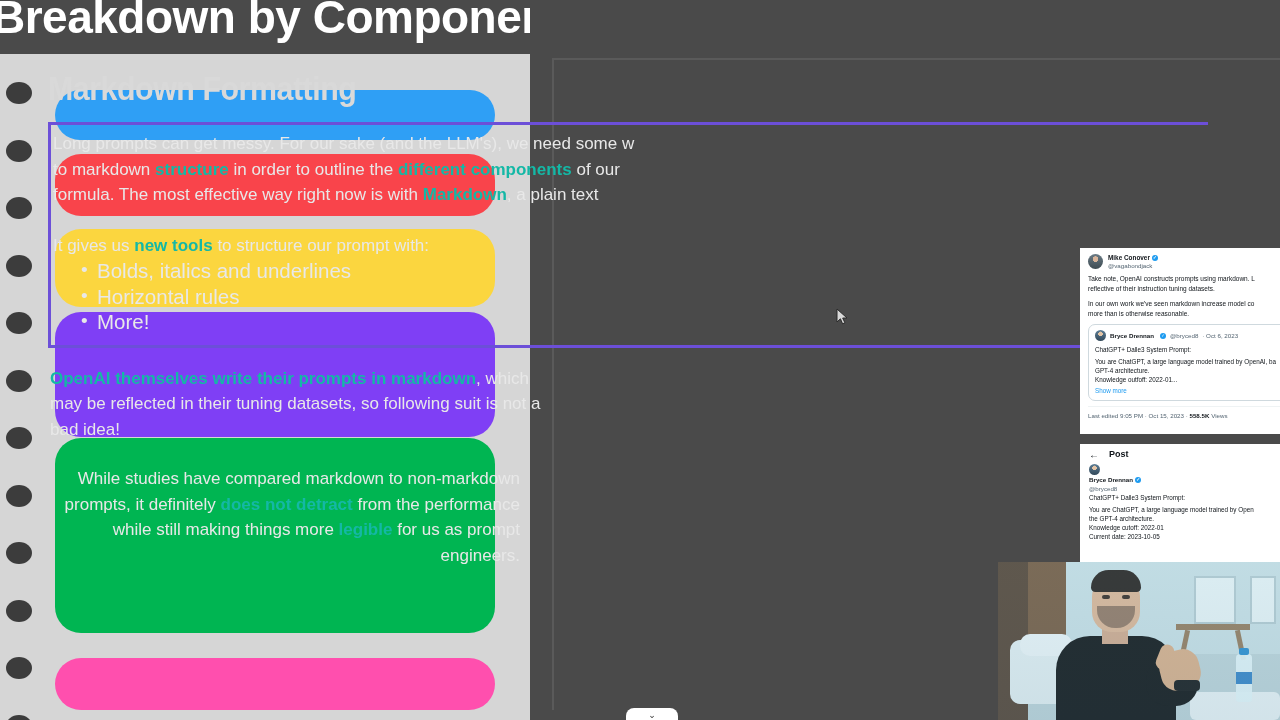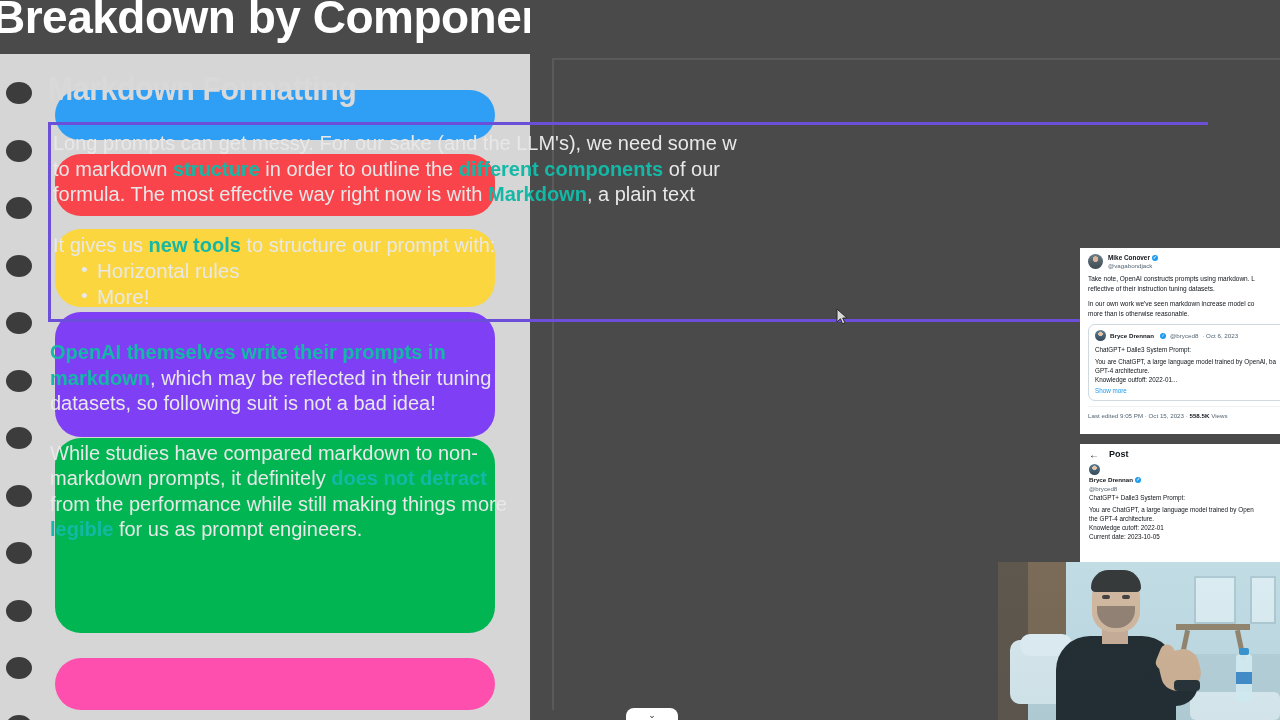--- a/index.html
+++ b/index.html
@@ -92,21 +92,21 @@
     width:400px; height:3px; background:#6c4fd8;
   }
   #purple-block::before {
     content:"";
     position:absolute; right:-400px; bottom:-3px;
     width:400px; height:3px; background:#6c4fd8;
   }
 
   .para {
     color:#e8e8e8;
-    font-size:20px;
+    font-size:17px;
     line-height:25.5px;
     margin:0 0 0 2px;
     white-space:nowrap;
   }
   .para b { color:#14b8a6; font-weight:bold; }
   .gap { height:25px; }
 
   ul#tools-list {
     list-style:none;
     margin:0 0 0 30px;
@@ -122,21 +122,21 @@
   }
   ul#tools-list li::before {
     content:"\2022";
     position:absolute; left:0; top:-1px;
     color:#e8e8e8; font-size:19px;
   }
 
   #after-block { margin-top:18px; width:500px; }
   #after-block .para { white-space:normal; width:500px; }
   #last-block { margin-top:24px; width:470px; }
-  #last-block .para { white-space:normal; width:470px; }
+  #last-block .para { white-space:normal; width:470px;text-align:right; }
 
   
   .tweet-card {
     position:absolute;
     background:#ffffff;
     color:#0f1419;
     font-size:6.2px;
     line-height:9px;
     overflow:hidden;
   }
@@ -280,20 +280,21 @@
 
     <div id="purple-block">
       <p class="para"><span>Long prompts can get messy. For our sake (and the LLM's), we need some w</span></p>
       <p class="para"><span>to markdown </span><b>structure</b><span> in order to outline the </span><b>different components</b><span> of our</span></p>
       <p class="para"><span>formula. The most effective way right now is with </span><b>Markdown</b><span>, a plain text</span></p>
 
       <div class="gap"></div>
 
       <p class="para"><span>It gives us </span><b>new tools</b><span> to structure our prompt with:</span></p>
       <ul id="tools-list">
+          <li>Bolds, italics and underlines</li>
           <li>Horizontal rules</li>
           <li>More!</li>
         </ul>
     </div>
 
     <div id="after-block">
       <p class="para"><b>OpenAI themselves write their prompts in markdown</b><span>, which may be reflected in their tuning datasets, so following suit is not a bad idea!</span></p>
     </div>
 
     <div id="last-block">

